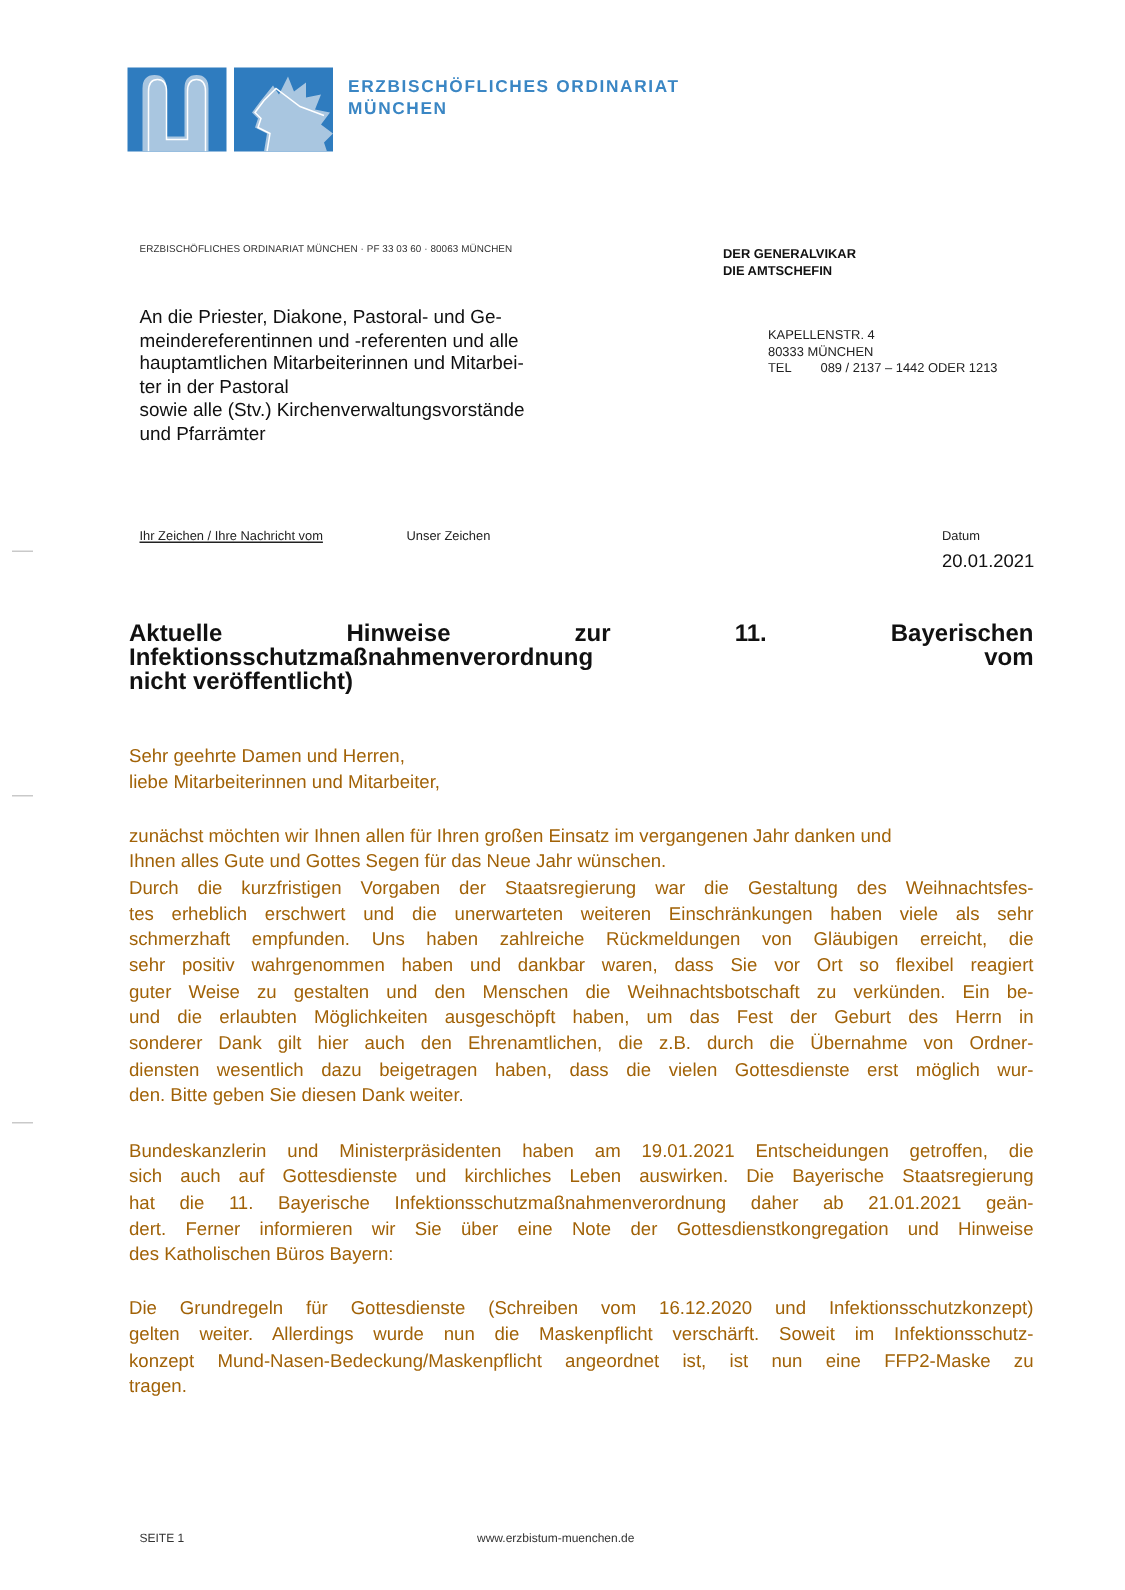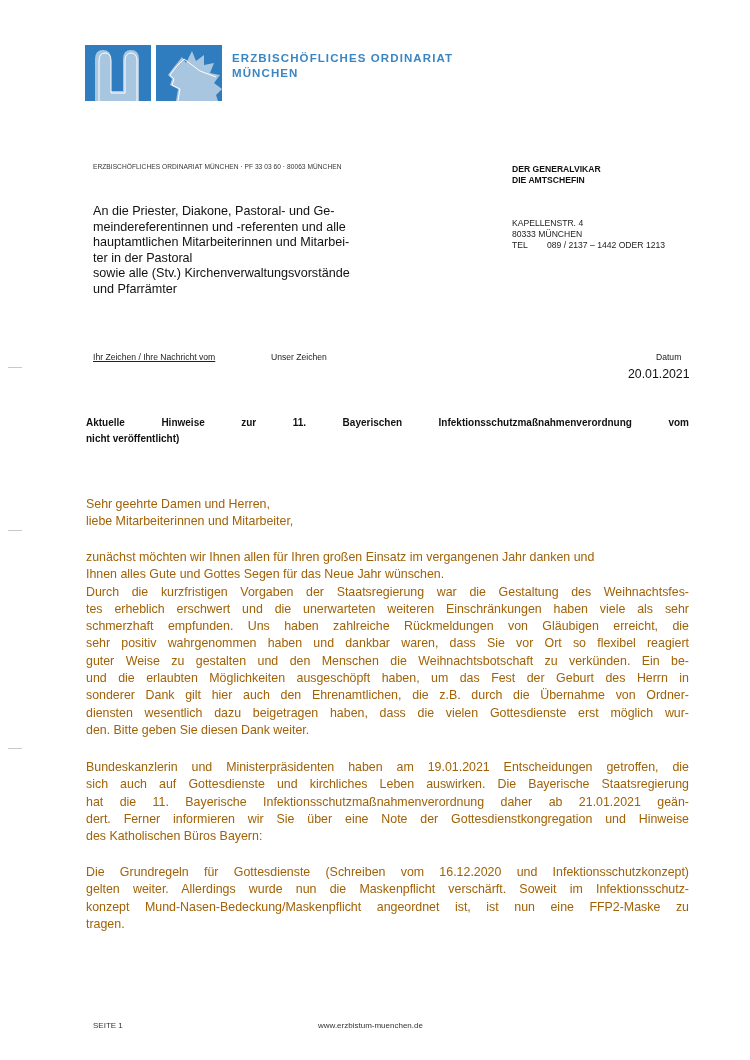--- a/index.html
+++ b/index.html
@@ -10,37 +10,37 @@
   
   .logo-box { position: absolute; top: 45px; width: 66px; height: 56px; background: #2f7cbf; overflow: hidden; }
   .logo-box svg { display: block; }
   .org-name { position: absolute; left: 232px; top: 51px; color: #3a86c4; font-weight: bold;
               font-size: 11.5px; letter-spacing: 1.1px; line-height: 15px; }
 
   
   .sender-line { left: 93px; top: 163px; font-size: 6.6px; color: #333; letter-spacing: 0.05px; }
 
   
-  .right-title { left: 512px; top: 164px; font-size: 8.6px; font-weight: bold; line-height: 11px; color: #111; }
+  .right-title { left: 482px; top: 164px; font-size: 8.6px; font-weight: bold; line-height: 11px; color: #111; }
   .right-addr { left: 512px; top: 218px; font-size: 8.6px; line-height: 11px; color: #222; }
   .tel-row span.tel-label { display: inline-block; width: 35px; }
 
   
   .recipient { left: 93px; top: 204px; font-size: 12.6px; line-height: 15.6px; color: #111; width: 300px; }
   .recipient div { white-space: nowrap; }
 
   
   .ref-label { top: 352px; font-size: 8.6px; color: #222; }
   .date-value { left: 628px; top: 367px; font-size: 12.3px; color: #111; }
 
   
   .fold { left: 8px; width: 14px; height: 1px; background: #c9c9c9; }
 
   
-  .subject { left: 86px; top: 415px; width: 603px; font-size: 10px; font-weight: bold;
+  .subject { left: 86px; top: 415px; width: 603px; font-size: 16px; font-weight: bold;
              line-height: 15.8px; text-align: justify; color: #111; }
   .subject div { text-align: justify; text-align-last: justify; }
   .subject div.last { text-align-last: left; }
 
   
   .body-block { left: 86px; width: 603px; font-size: 12.4px; line-height: 17.3px; color: #a16207; }
   .body-block div { text-align: justify; text-align-last: justify; white-space: nowrap; }
   .body-block div.nj { text-align-last: left; }
 
   
@@ -84,21 +84,21 @@
   <div>An die Priester, Diakone, Pastoral- und Ge-</div>
   <div>meindereferentinnen und -referenten und alle</div>
   <div>hauptamtlichen Mitarbeiterinnen und Mitarbei-</div>
   <div>ter in der Pastoral</div>
   <div>sowie alle (Stv.) Kirchenverwaltungsvorstände</div>
   <div>und Pfarrämter</div>
 </div>
 
 <div class="abs ref-label" style="left:93px;text-decoration:underline;">Ihr Zeichen / Ihre Nachricht vom</div>
 <div class="abs ref-label" style="left:271px;">Unser Zeichen</div>
-<div class="abs ref-label" style="left:656px;">Datum</div>
+<div class="abs ref-label" style="left:628px;">Datum</div>
 <div class="abs date-value">20.01.2021</div>
 
 <div class="abs fold" style="top:367px;"></div>
 <div class="abs fold" style="top:530px;"></div>
 <div class="abs fold" style="top:748px;"></div>
 
 <div class="abs subject">
   <div>Aktuelle Hinweise zur 11. Bayerischen Infektionsschutzmaßnahmenverordnung vom</div>
   <div class="last">nicht veröffentlicht)</div>
 </div>

